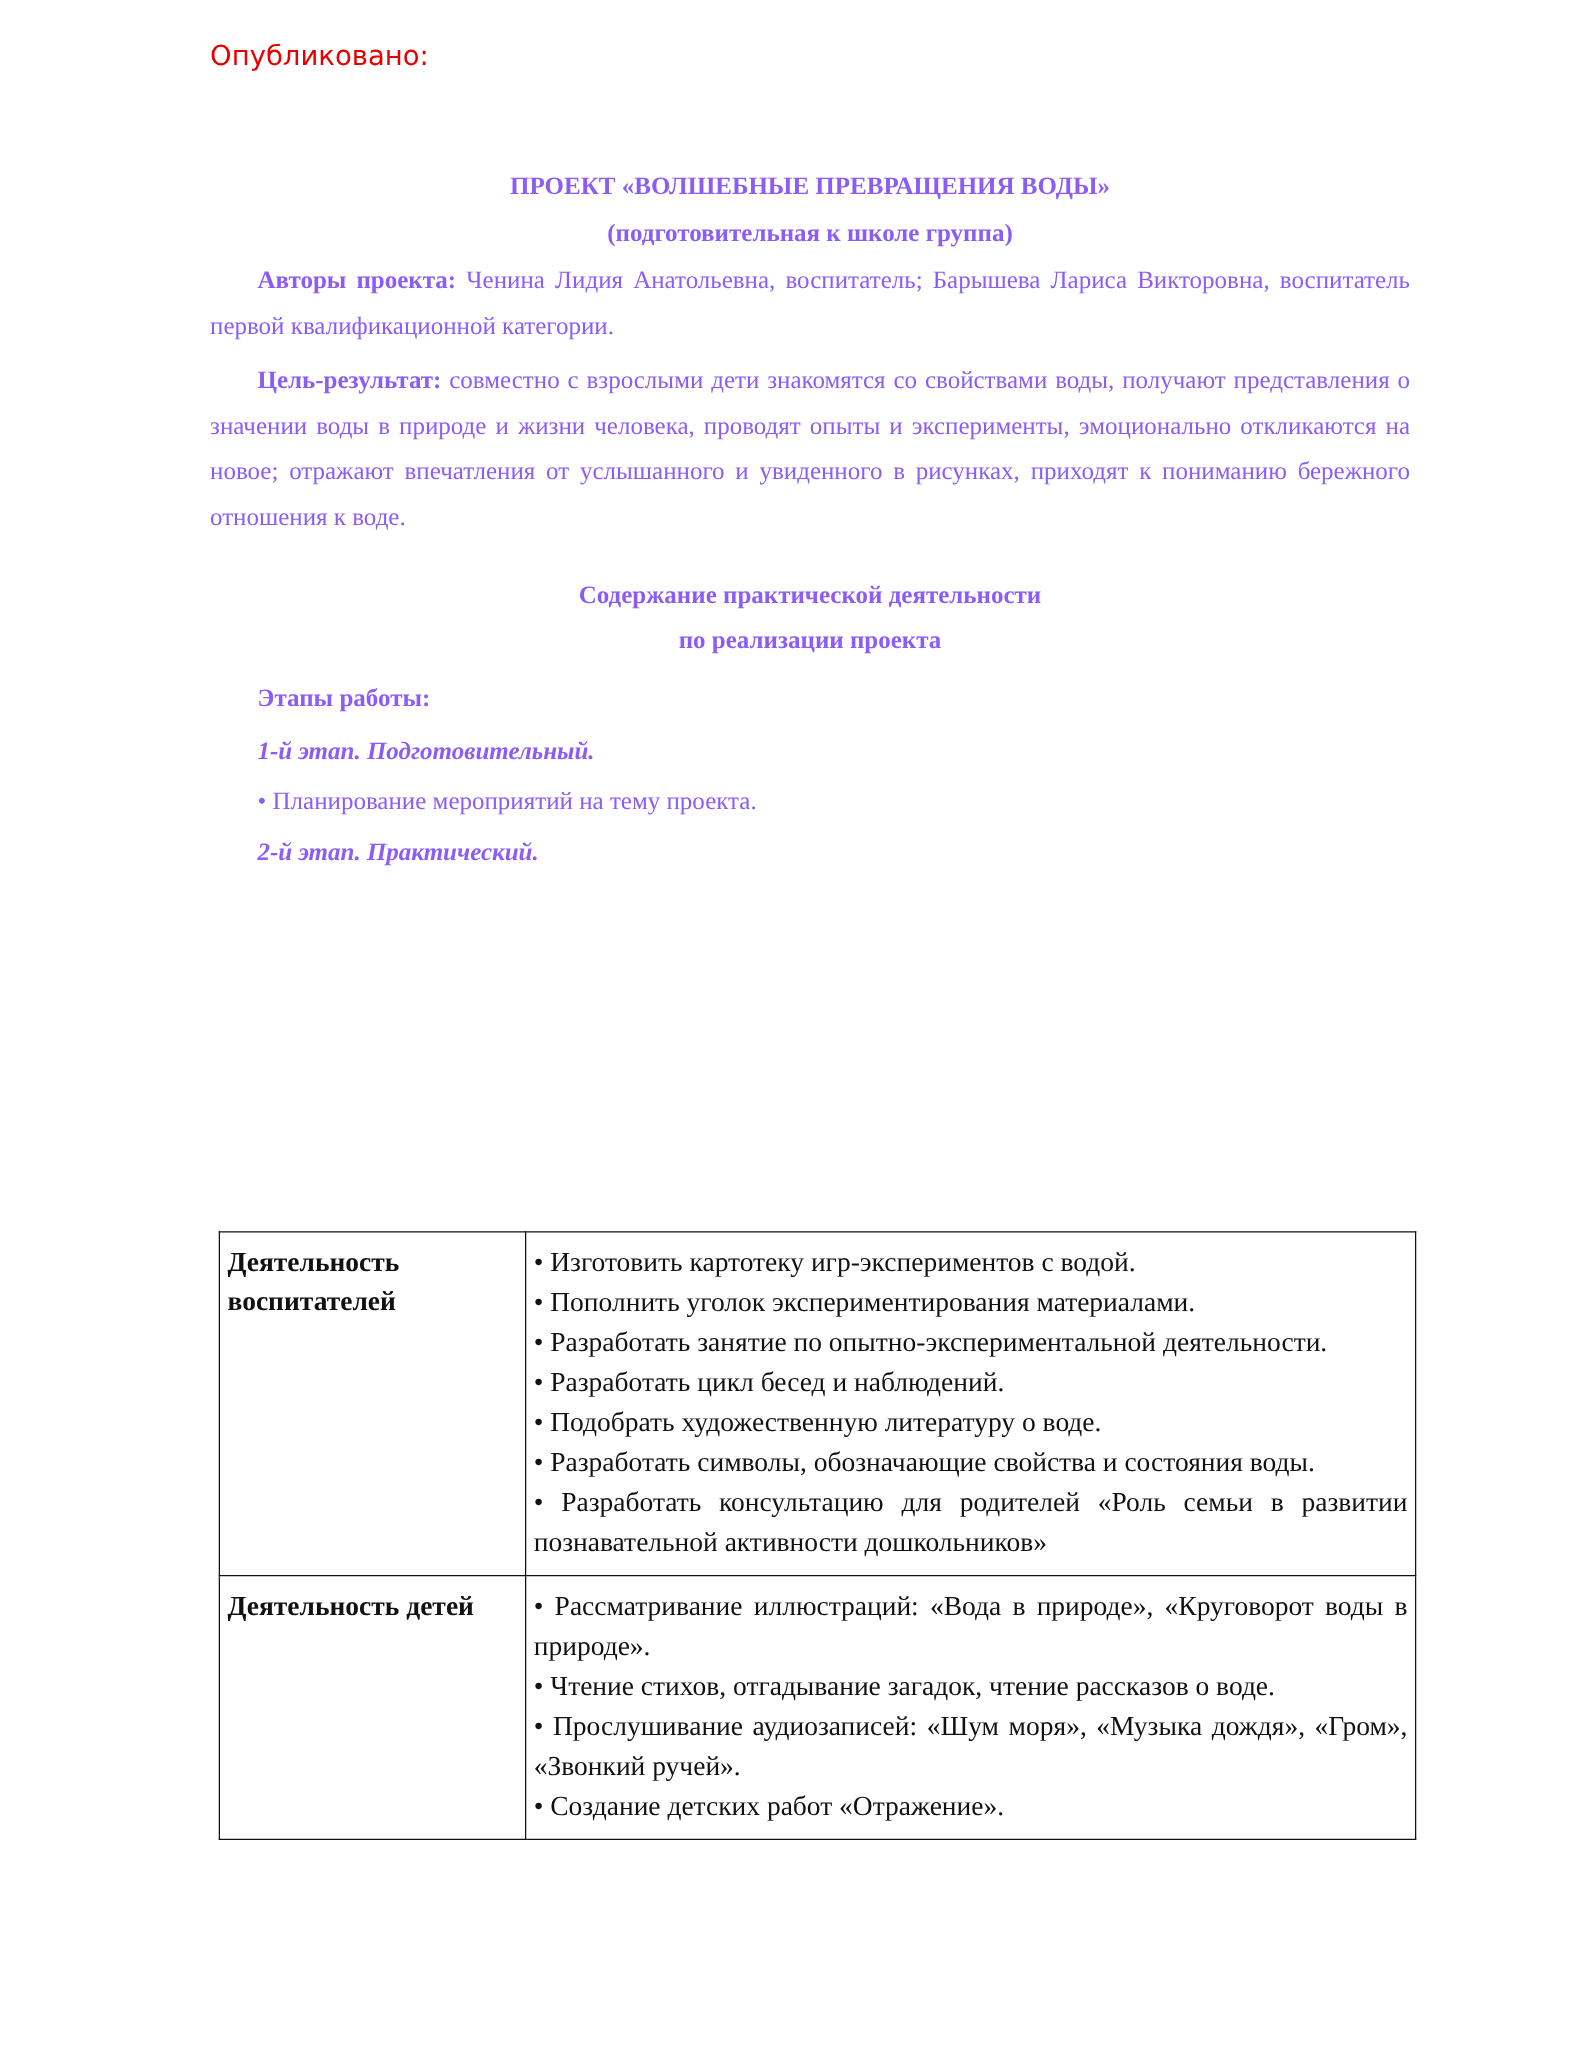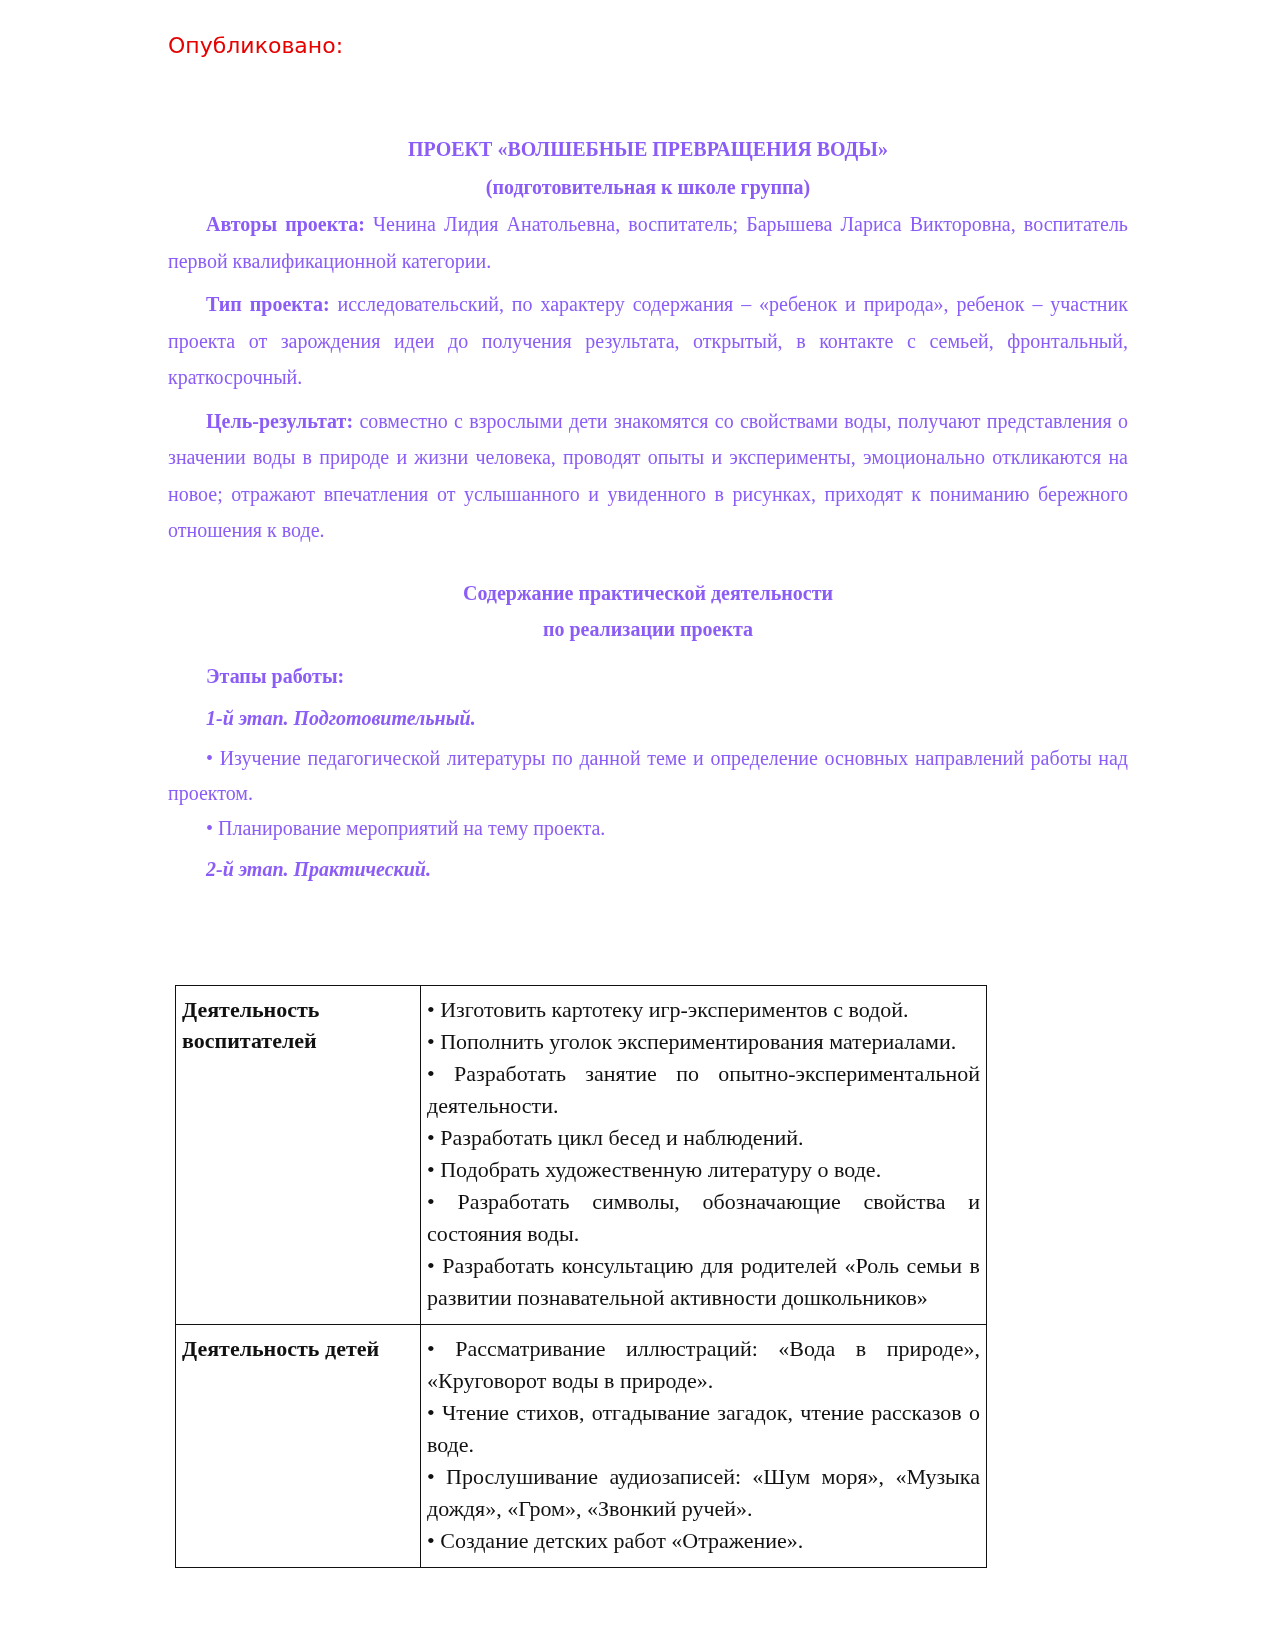--- a/index.html
+++ b/index.html
@@ -10,21 +10,21 @@
          font-family: "Liberation Serif", "DejaVu Serif", serif; font-size: 20px; color: #8b5cf6; }
   .title { text-align: center; font-weight: bold; line-height: 38px; margin: 0; }
   .title .t1 { display: block; }
   .para { text-align: justify; line-height: 36.5px; margin: 0 0 7px 0; text-indent: 38px; }
   .para b { font-weight: bold; }
   .first { }
   .section-head { text-align: center; font-weight: bold; line-height: 36px; margin: 26px 0 10px 0; }
   .stages { font-weight: bold; margin: 0 0 4px 38px; line-height: 38px; }
   .stage { font-weight: bold; font-style: italic; margin: 0 0 4px 38px; line-height: 38px; }
   .bullet { text-align: justify; line-height: 35px; margin: 0 0 0 0; text-indent: 38px; }
-  table { position: absolute; left: 175px; top: 985px; width: 812px; border-collapse: collapse;
+  table { position: absolute; left: 175px; top: 985px; width: 958px; border-collapse: collapse;
           font-family: "Liberation Serif", "DejaVu Serif", serif; font-size: 22px; color: #111; }
   td { border: 1.5px solid #111; vertical-align: top; padding: 8px 6px 10px 6px; }
   td.role { width: 232px; font-weight: bold; line-height: 31px; }
   td.items { line-height: 32px; }
   .item { text-align: justify; }
 </style>
 </head>
 <body>
 
 <div class="pub">
@@ -32,33 +32,31 @@
 </div>
 
 <div class="doc">
   <p class="title">
     <span class="t1">ПРОЕКТ «ВОЛШЕБНЫЕ ПРЕВРАЩЕНИЯ ВОДЫ»</span>
     <span class="t1">(подготовительная к школе группа)</span>
   </p>
 
   <p class="para first"><b>Авторы проекта:</b><span> Ченина Лидия Анатольевна, воспитатель; Барышева Лариса Викторовна, воспитатель первой квалификационной категории.</span></p>
 
-  <p class="para"><b>Тип проекта:</b><span>  исследовательский, по характеру содержания – «ребенок и природа», ребенок – участник проекта от  зарождения идеи до получения результата, открытый, в контакте с семьей, фронтальный, краткосрочный.</span></p>
 
 
   <p class="para"><b>Цель-результат:</b><span> совместно с взрослыми дети знакомятся со свойствами воды, получают представления  о значении воды в природе и жизни человека, проводят опыты и эксперименты,  эмоционально откликаются на новое; отражают впечатления от услышанного и увиденного в рисунках, приходят к пониманию бережного отношения к воде.</span></p>
 
   <p class="section-head">
     <span class="t1" style="display:block">Содержание практической деятельности</span>
     <span class="t1" style="display:block">по реализации проекта</span>
   </p>
 
   <p class="stages">Этапы работы:</p>
   <p class="stage">1-й этап. Подготовительный.</p>
-  <p class="bullet">• Изучение педагогической литературы по данной теме и определение основных  направлений  работы над проектом.</p>
   <p class="bullet" style="margin-bottom:4px">• Планирование мероприятий  на тему проекта.</p>
   <p class="stage">2-й этап. Практический.</p>
 </div>
 
 <table>
   <tbody>
       <tr>
     <td class="role">Деятельность воспитателей</td>
     <td class="items">
       <div class="item">• Изготовить картотеку игр-экспериментов с водой.</div>

